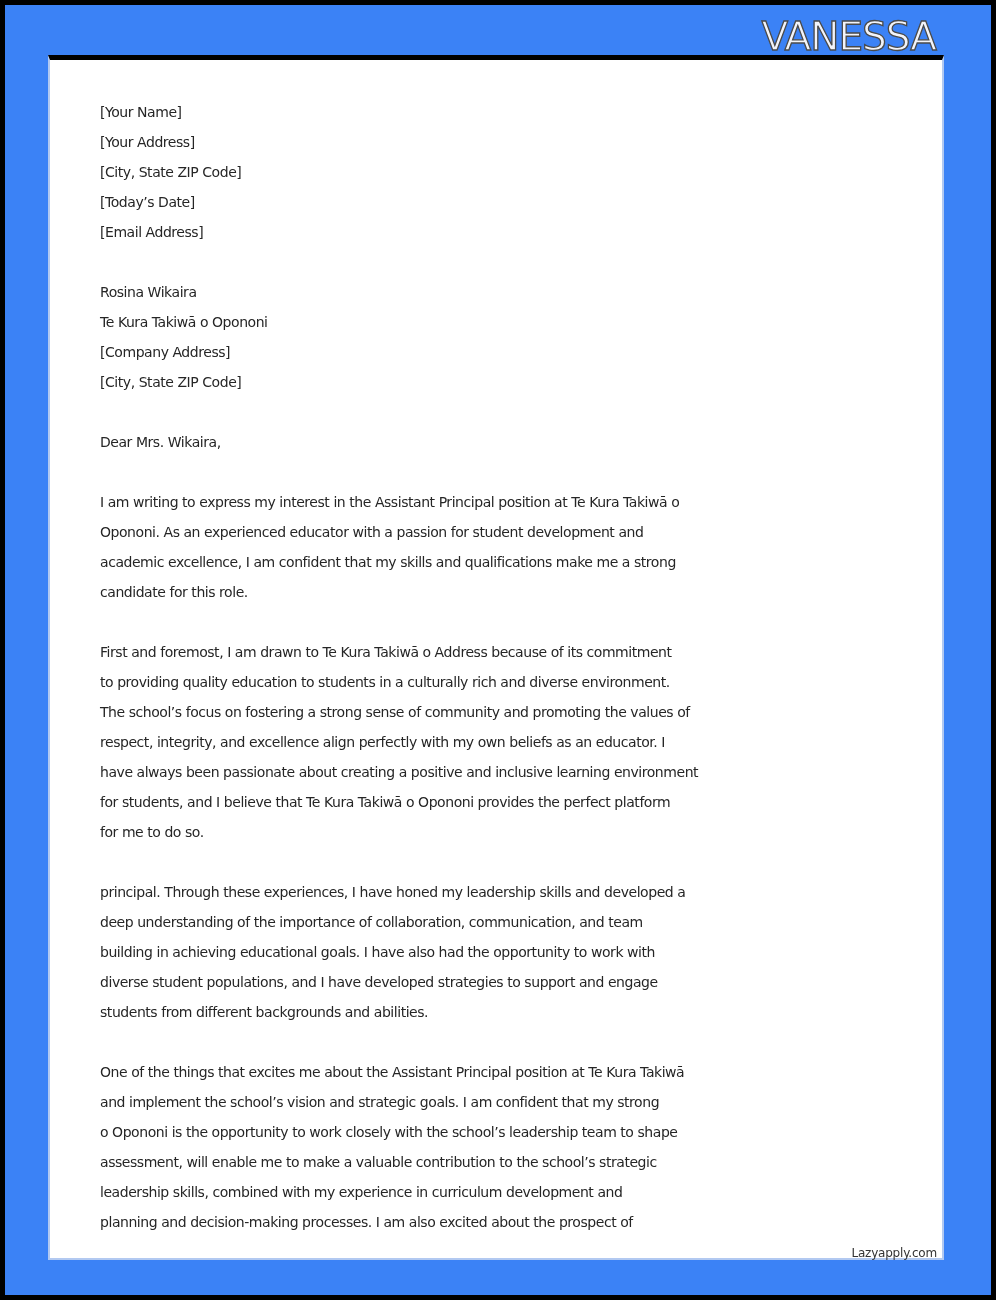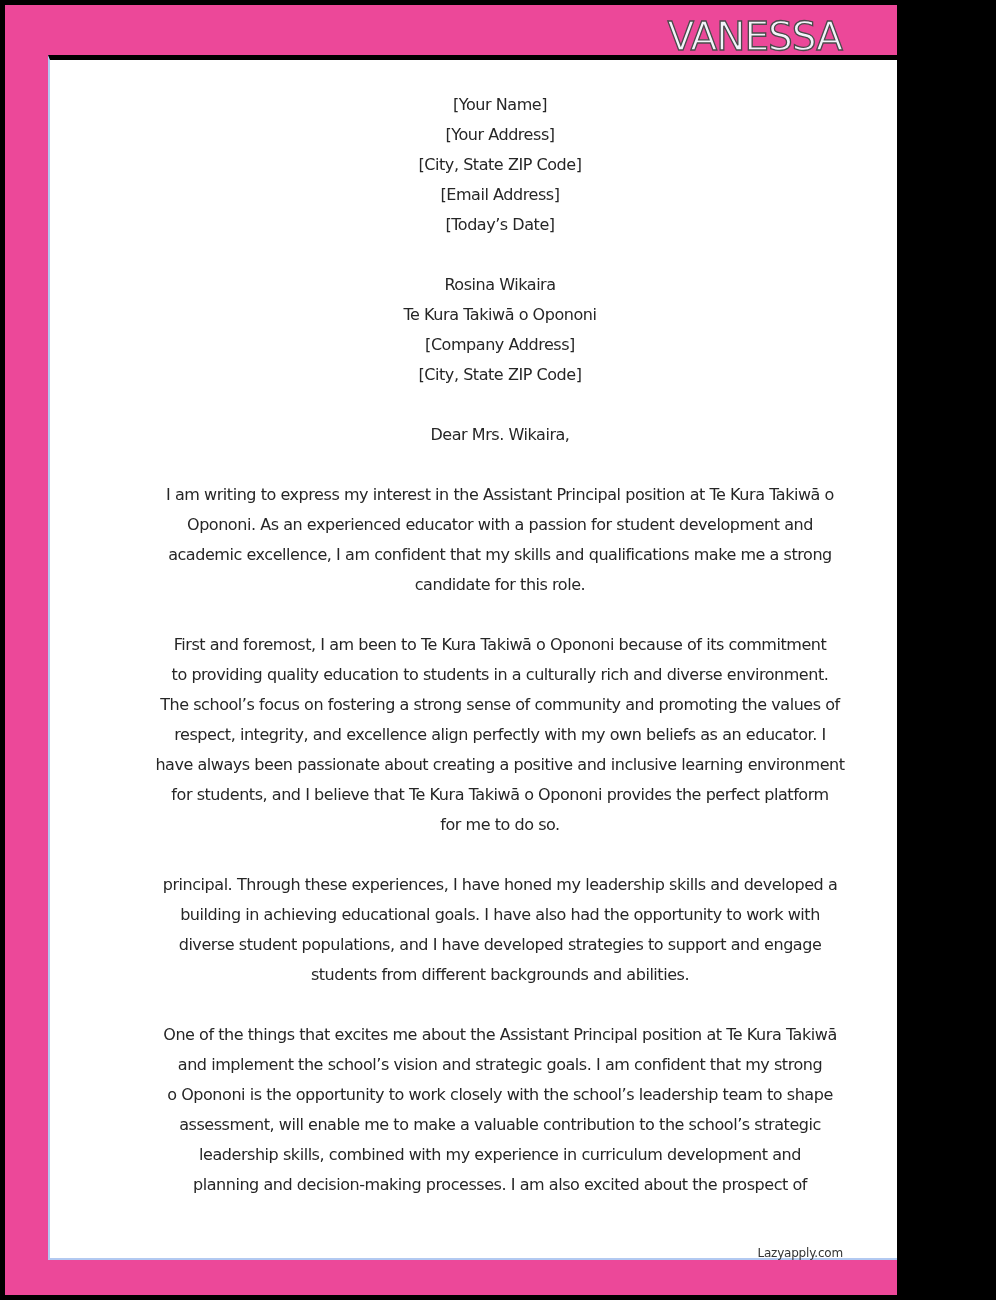--- a/index.html
+++ b/index.html
@@ -11,23 +11,23 @@
       height: 1300px;
       overflow: hidden;
       background: #000000;
       position: relative;
       font-family: "DejaVu Sans", sans-serif;
     }
     .frame {
       position: absolute;
       left: 5px;
       top: 5px;
-      width: 892px;
+      width: 986px;
       height: 1290px;
-      background: #ec4899;
+      background: #3b82f6;
       overflow: hidden;
     }
     .brand-name {
       position: absolute;
       right: 55px;
       top: 10px;
       font-family: "DejaVu Sans", sans-serif;
       font-size: 39px;
       font-weight: normal;
       letter-spacing: -1px;
@@ -46,29 +46,28 @@
       background: #ffffff;
       border-left: 2px solid #b2c9f1;
       border-right: 2px solid #b2c9f1;
       border-bottom: 2px solid #b2c9f1;
       border-top: 5px solid #000000;
       box-sizing: border-box;
     }
     .content {
       position: absolute;
       left: 95px;
-      top: 85px;
+      top: 92px;
       width: 800px;
       font-family: "DejaVu Sans", sans-serif;
-      font-size: 16px;
+      font-size: 14px;
       line-height: 30px;
       color: #262626;
       letter-spacing: -0.45px;
       z-index: 2;
-      text-align: center;
     }
     .content .line {
       display: block;
       white-space: nowrap;
       height: 30px;
     }
     .content .gap {
       display: block;
       height: 30px;
     }
@@ -91,22 +90,22 @@
 <div class="frame">
   <div class="brand-name">VANESSA</div>
 
   <div class="page"></div>
 
   <div class="content">
     <div>
       <span class="line">[Your Name]</span>
       <span class="line">[Your Address]</span>
       <span class="line">[City, State ZIP Code]</span>
+      <span class="line">[Today’s Date]</span>
       <span class="line">[Email Address]</span>
-      <span class="line">[Today’s Date]</span>
     </div>
     <span class="gap"></span>
 
     <div>
       <span class="line">Rosina Wikaira</span>
       <span class="line">Te Kura Takiwā o Opononi</span>
       <span class="line">[Company Address]</span>
       <span class="line">[City, State ZIP Code]</span>
     </div>
     <span class="gap"></span>
@@ -116,32 +115,33 @@
 
     <div>
       <span class="line">I am writing to express my interest in the Assistant Principal position at Te Kura Takiwā o</span>
       <span class="line">Opononi. As an experienced educator with a passion for student development and</span>
       <span class="line">academic excellence, I am confident that my skills and qualifications make me a strong</span>
       <span class="line">candidate for this role.</span>
     </div>
     <span class="gap"></span>
 
     <div>
-      <span class="line">First and foremost, I am been to Te Kura Takiwā o Opononi because of its commitment</span>
+      <span class="line">First and foremost, I am drawn to Te Kura Takiwā o Address because of its commitment</span>
       <span class="line">to providing quality education to students in a culturally rich and diverse environment.</span>
       <span class="line">The school’s focus on fostering a strong sense of community and promoting the values of</span>
       <span class="line">respect, integrity, and excellence align perfectly with my own beliefs as an educator. I</span>
       <span class="line">have always been passionate about creating a positive and inclusive learning environment</span>
       <span class="line">for students, and I believe that Te Kura Takiwā o Opononi provides the perfect platform</span>
       <span class="line">for me to do so.</span>
     </div>
     <span class="gap"></span>
 
     <div>
       <span class="line">principal. Through these experiences, I have honed my leadership skills and developed a</span>
+      <span class="line">deep understanding of the importance of collaboration, communication, and team</span>
       <span class="line">building in achieving educational goals. I have also had the opportunity to work with</span>
       <span class="line">diverse student populations, and I have developed strategies to support and engage</span>
       <span class="line">students from different backgrounds and abilities.</span>
     </div>
     <span class="gap"></span>
 
     <div>
       <span class="line">One of the things that excites me about the Assistant Principal position at Te Kura Takiwā</span>
       <span class="line">and implement the school’s vision and strategic goals. I am confident that my strong</span>
       <span class="line">o Opononi is the opportunity to work closely with the school’s leadership team to shape</span>

